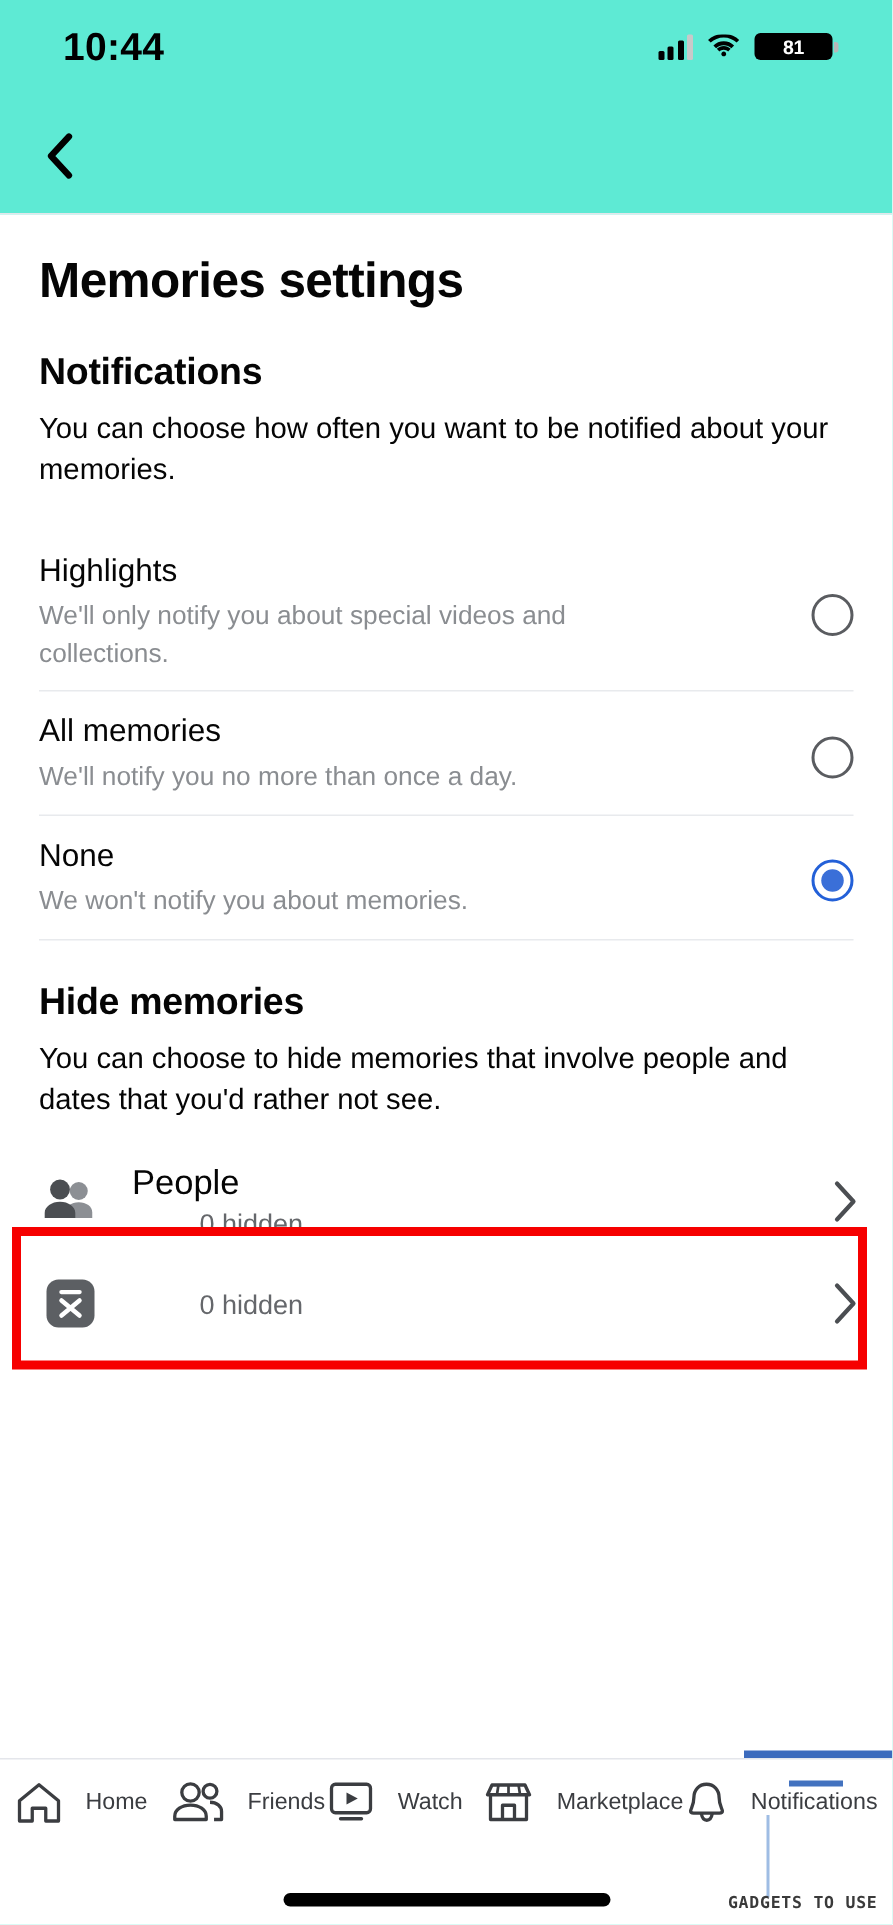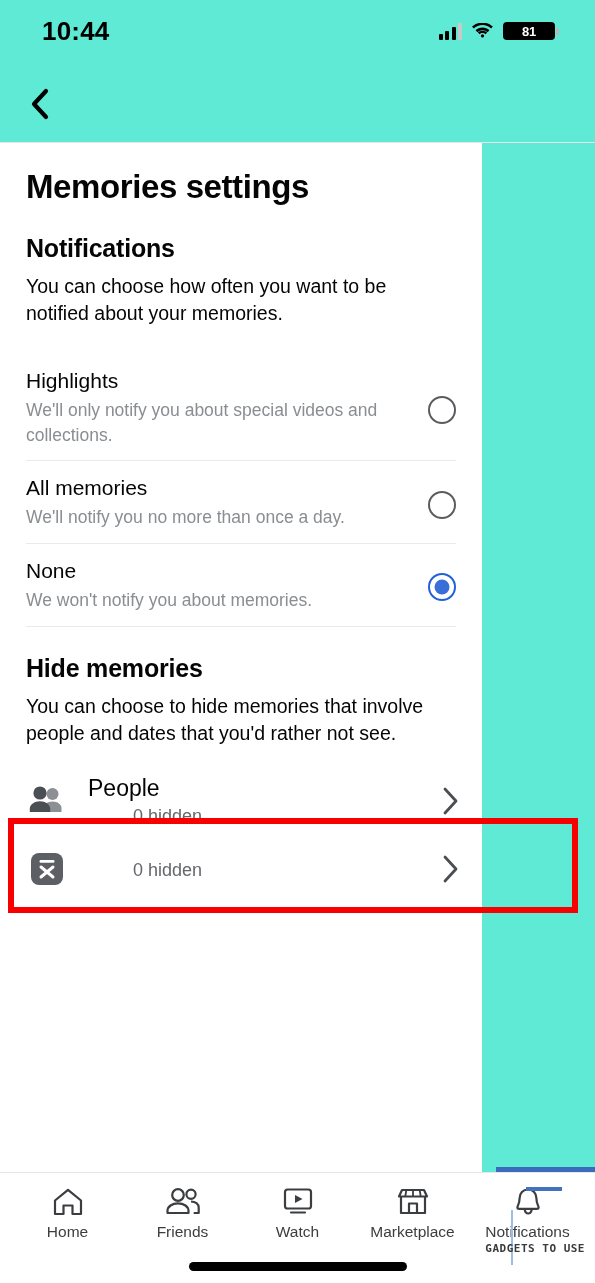--- a/index.html
+++ b/index.html
@@ -108,21 +108,21 @@
     justify-content: center;
     cursor: pointer;
   }
   .back-btn svg { display: block; }
 
   
   .content {
     position: absolute;
     left: 0;
     top: 143px;
-    width: 482px;
+    width: 595px;
     bottom: 111px;
     overflow: hidden;
     background: #fff;
   }
   .page-title {
     margin: 0;
     padding: 24px 26px 0 26px;
     font-size: 33px;
     font-weight: 700;
     color: #050505;
@@ -270,23 +270,23 @@
   .tabs {
     display: flex;
     align-items: flex-start;
     padding: 12px 10px 0 10px;
     box-sizing: border-box;
     width: 100%;
   }
   .tab {
     flex: 1;
     display: flex;
-    flex-direction: column;
-    align-items: center;
-    gap: 5px;
+    flex-direction: row;
+    align-items: center;
+    gap: 15px;
     cursor: pointer;
   }
   .tab-icon {
     height: 34px;
     display: flex;
     align-items: center;
     justify-content: center;
   }
   .tab-label {
     font-size: 15.5px;
@@ -329,21 +329,21 @@
     left: 511px;
     top: 1210px;
     width: 2px;
     height: 55px;
     background: #9fbde4;
     z-index: 30;
   }
   .watermark {
     position: absolute;
     right: 10px;
-    bottom: 28px;
+    bottom: 8px;
     font-family: "DejaVu Sans Mono", monospace;
     font-size: 11px;
     font-weight: 700;
     letter-spacing: 0.5px;
     color: #3a3a3a;
     z-index: 35;
   }
 </style>
 </head>
 <body>

